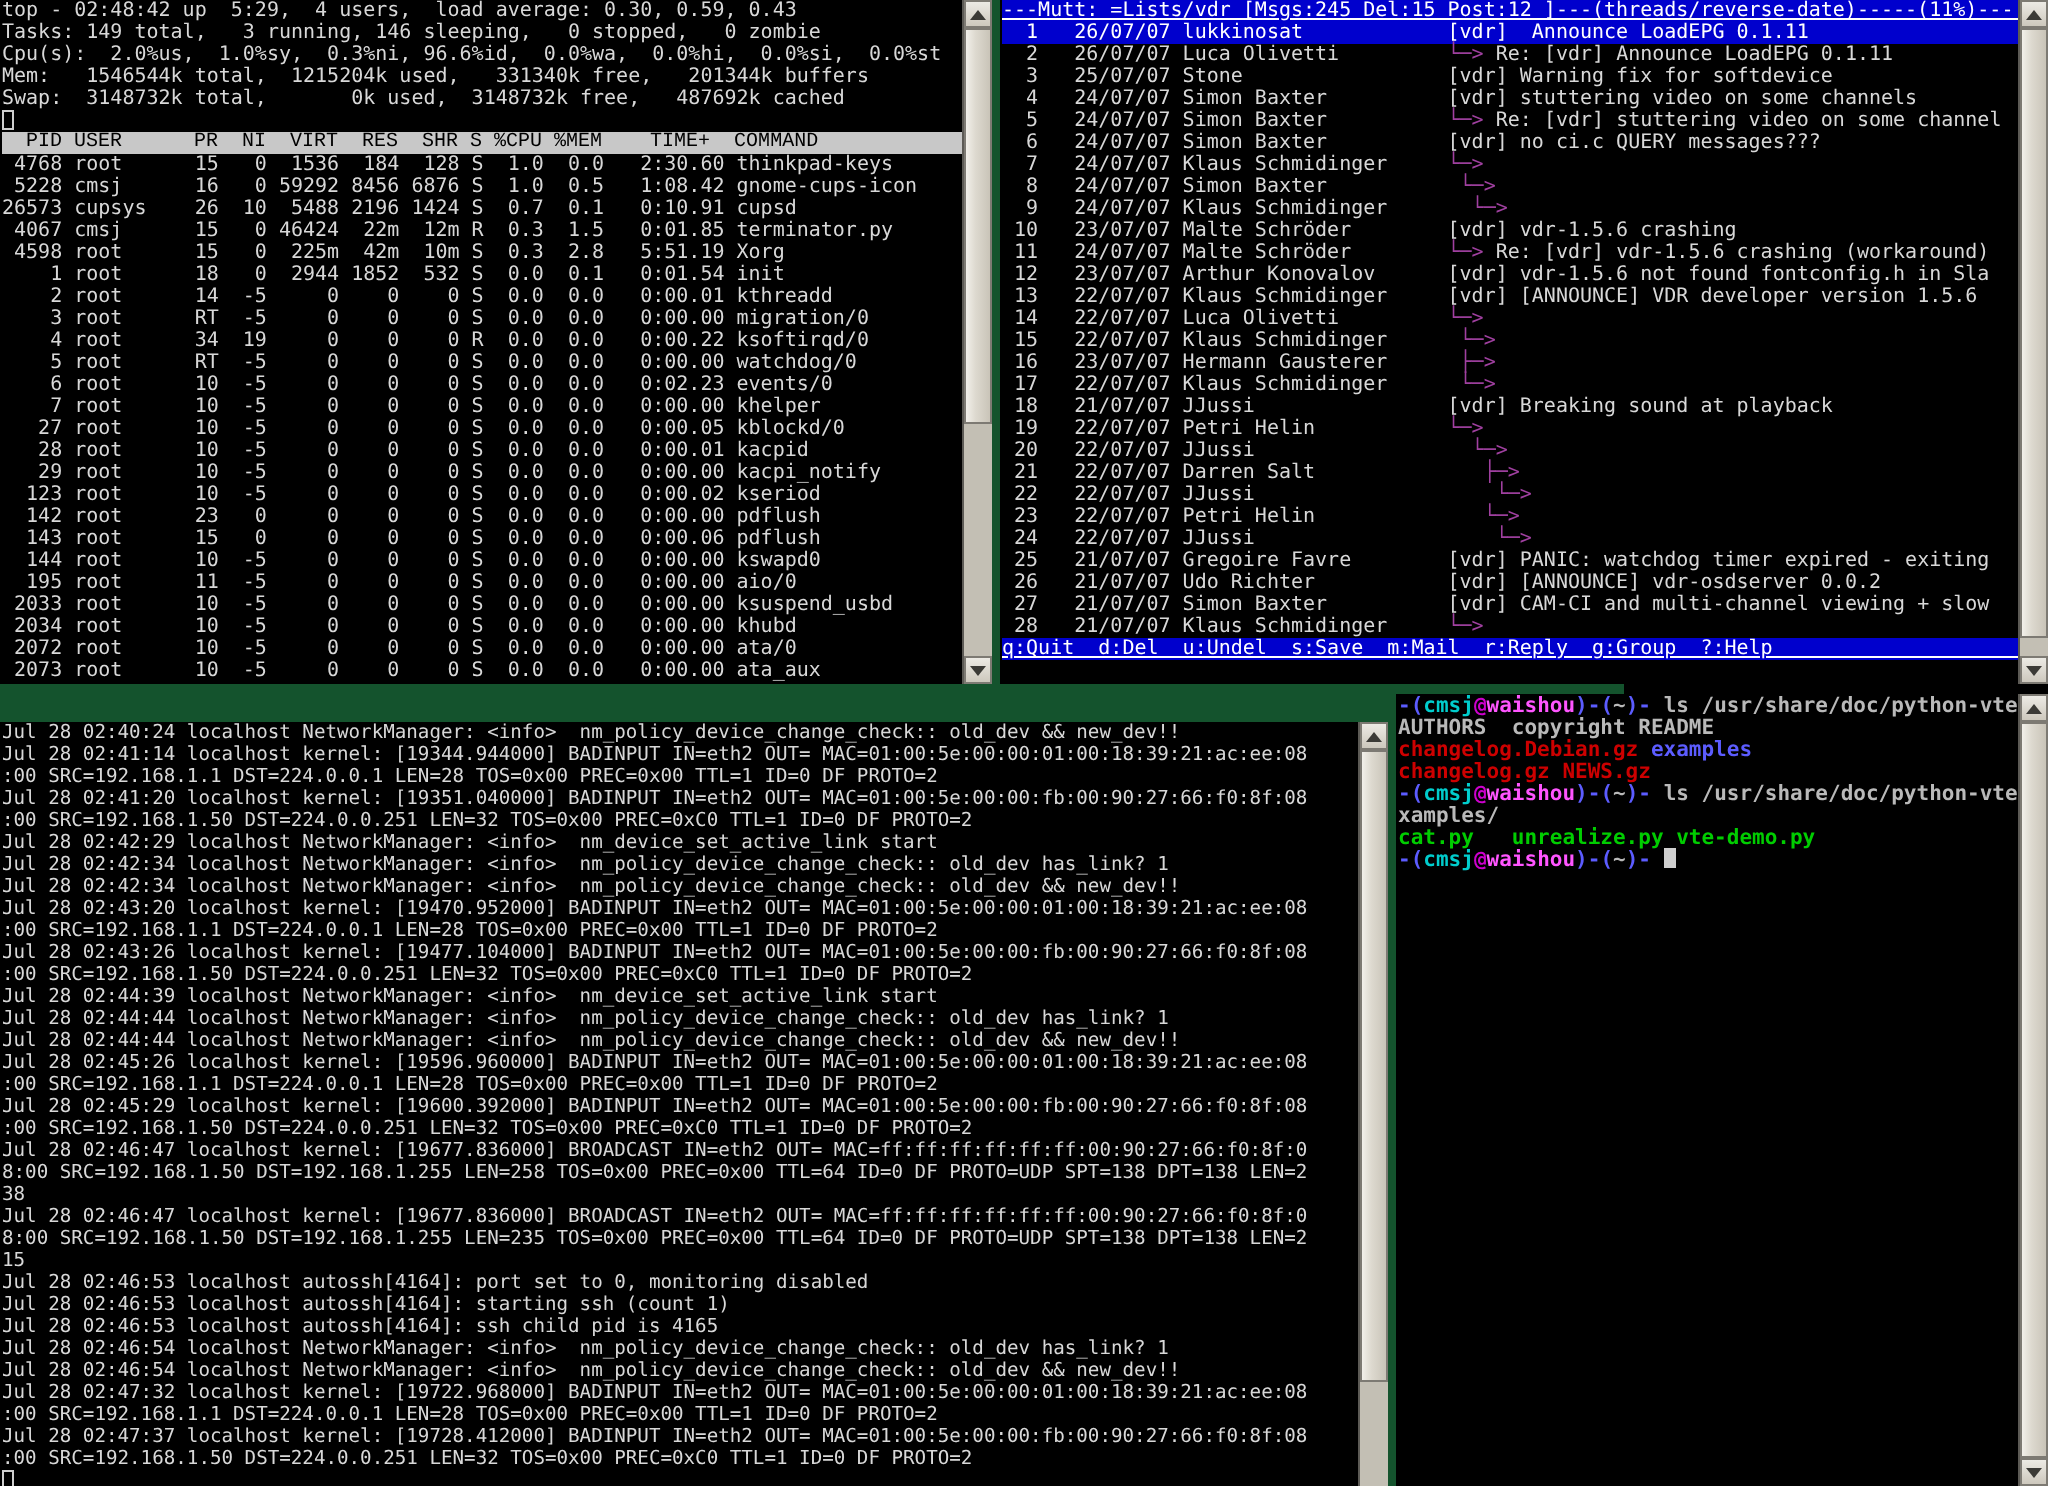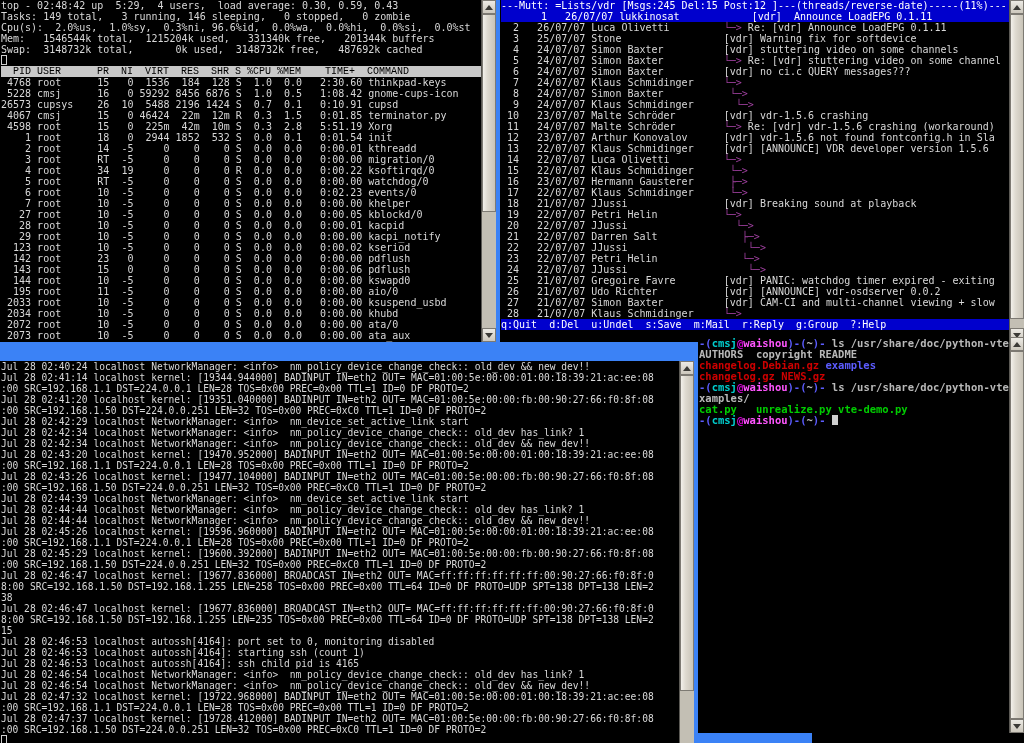--- a/index.html
+++ b/index.html
@@ -9,21 +9,21 @@
     width: 1024px;
     height: 743px;
     overflow: hidden;
   }
   * { box-sizing: border-box; }
 
   .desktop {
     position: relative;
     width: 812px;
     height: 743px;
-    background: #3b82f6;
+    background: #14532d;
     font-family: "DejaVu Sans Mono", "Liberation Mono", monospace;
   }
 
   
   .pane {
     position: absolute;
     background: #000;
     display: flex;
     flex-direction: row;
     overflow: hidden;
@@ -92,47 +92,47 @@
   .inv {
     background: #c8c8c8;
     color: #000000;
     display: block;
     font-family: Liberation Mono, monospace;
   }
   .mutt-bar {
     background: #0000cd;
     color: #ffffff;
     display: block;
+    text-decoration: underline;
   }
   .mutt-sel {
     background: #0000cd;
     color: #ffffff;
     display: block;
-    padding-left: 28px;
   }
   .cursor-block {
     display: inline-block;
     width: 6px;
     height: 10px;
     background: #cfcfcf;
     vertical-align: -1px;
   }
   .cursor-hollow {
     display: inline-block;
     width: 6px;
     height: 10px;
     border: 1px solid #cfcfcf;
     vertical-align: -1px;
   }
 
   
   #pane-top { left: 0;   top: 0;   width: 496px; height: 342px; }
   #pane-mutt{ left: 500px; top: 0; width: 524px; height: 342px; }
   #pane-log { left: 0;   top: 361px; width: 694px; height: 396px; }
-  #pane-sh  { left: 698px; top: 337px; width: 326px; height: 396px; }
+  #pane-sh  { left: 698px; top: 347px; width: 326px; height: 396px; }
 
   #pane-top .pane-body { font-size: 10px; line-height: 11px; }
   #pane-mutt .pane-body { font-size: 10px; line-height: 11.45px; }
   #pane-log .pane-body { font-size: 9.6px; line-height: 11.1px; }
   #pane-sh  .pane-body { font-size: 10.5px; line-height: 12.4px; font-weight: bold; }
 </style>
 </head>
 <body>
 
 <div class="desktop">

